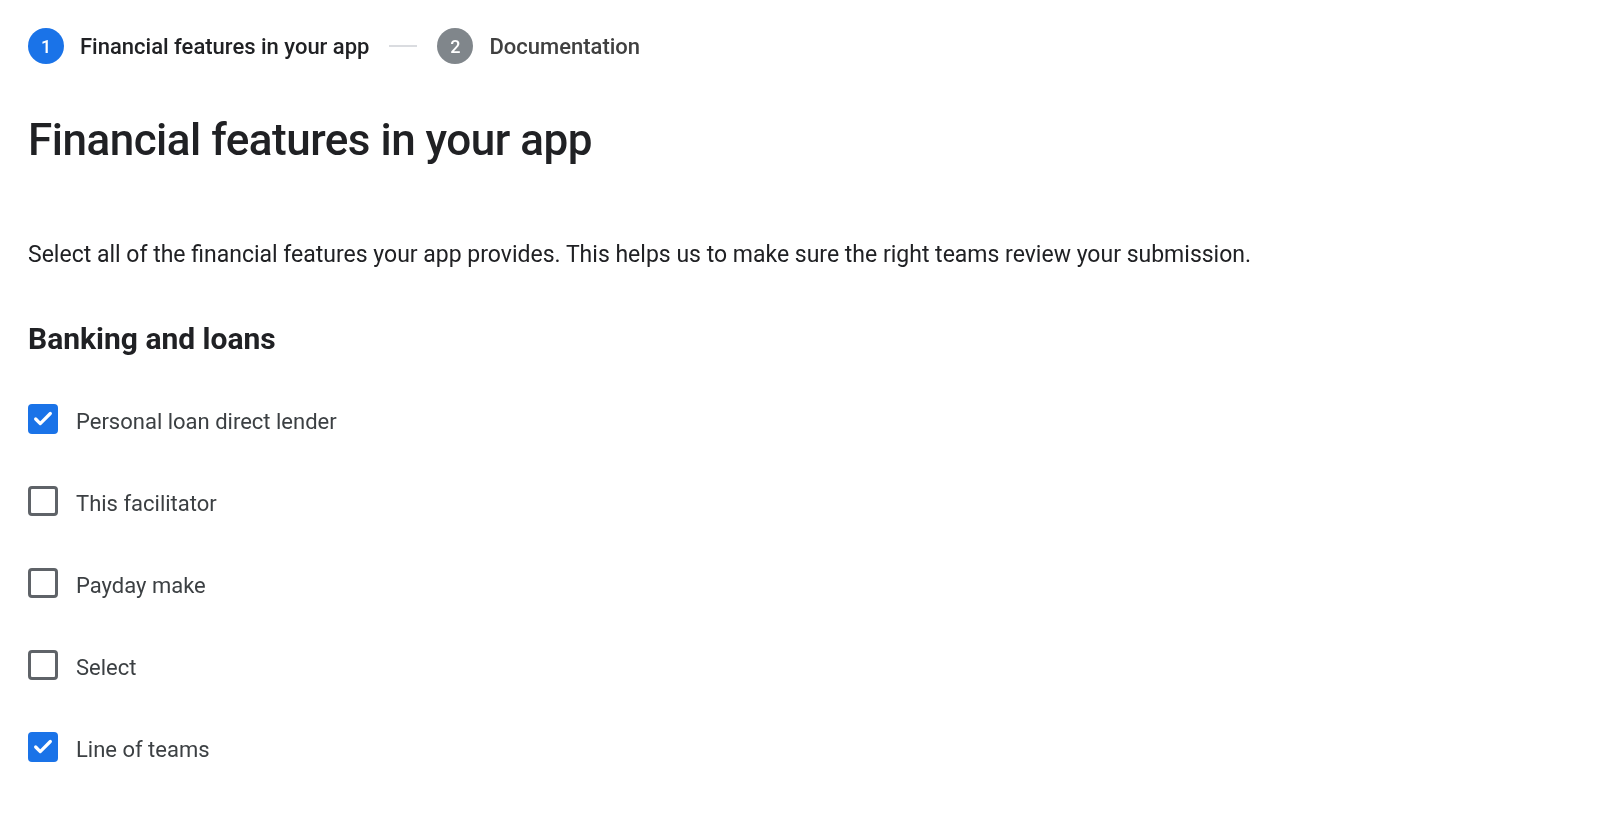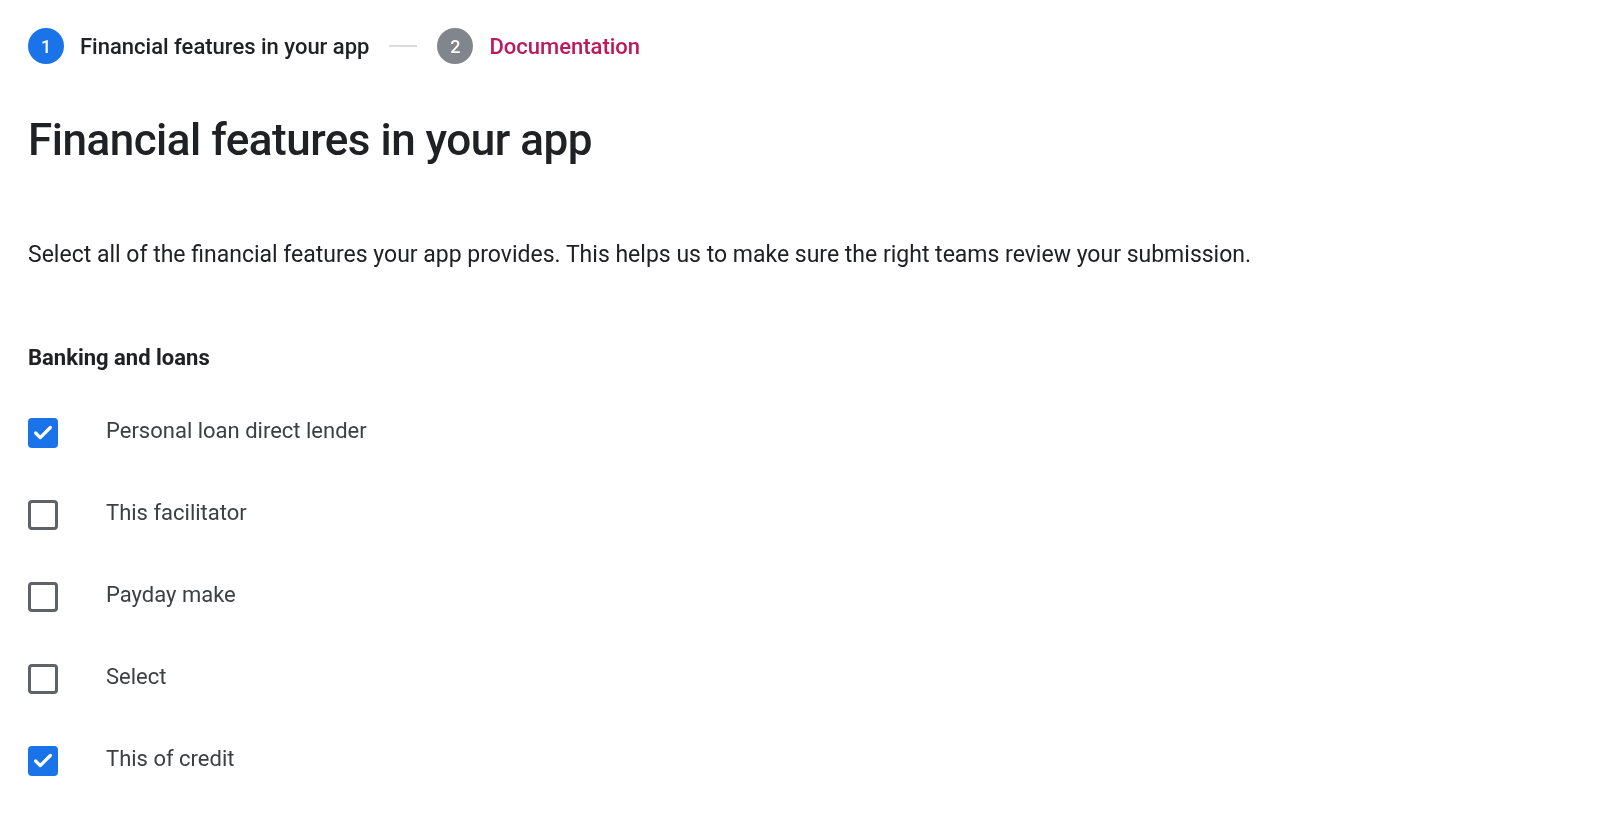--- a/index.html
+++ b/index.html
@@ -44,50 +44,50 @@
       background: #80868b;
     }
     .step-label {
       font-size: 22px;
       font-weight: 500;
     }
     .step-label.active {
       color: #202124;
     }
     .step-label.inactive {
-      color: #be185d;
+      color: #404040;
     }
     .step-divider {
       width: 28px;
       height: 2px;
       background: #dadce0;
     }
     .page-title {
       font-size: 44px;
       font-weight: 500;
       color: #202124;
       margin-bottom: 72px;
       letter-spacing: -0.5px;
     }
     .page-description {
       font-size: 23px;
       color: #202124;
-      margin-bottom: 72px;
+      margin-bottom: 48px;
       line-height: 1.5;
     }
     .section-header {
-      font-size: 22px;
+      font-size: 30px;
       font-weight: 700;
       color: #202124;
       margin-bottom: 48px;
     }
     .checkbox-row {
       display: flex;
-      align-items: flex-start;
-      gap: 48px;
+      align-items: flex-end;
+      gap: 18px;
       margin-bottom: 52px;
       cursor: pointer;
     }
     .checkbox {
       width: 30px;
       height: 30px;
       border-radius: 4px;
       display: flex;
       align-items: center;
       justify-content: center;
@@ -158,14 +158,14 @@
   <div class="checkbox unchecked"></div>
   <span class="checkbox-label">Select</span>
 </div>
 
 <div class="checkbox-row">
   <div class="checkbox checked">
     <svg viewBox="0 0 24 24" fill="none" stroke="#fff" stroke-width="3.5" stroke-linecap="round" stroke-linejoin="round">
         <polyline points="4 12 9 17 20 6"></polyline>
       </svg>
   </div>
-  <span class="checkbox-label">This of credit</span>
+  <span class="checkbox-label">Line of teams</span>
 </div>
 
 </body></html>

